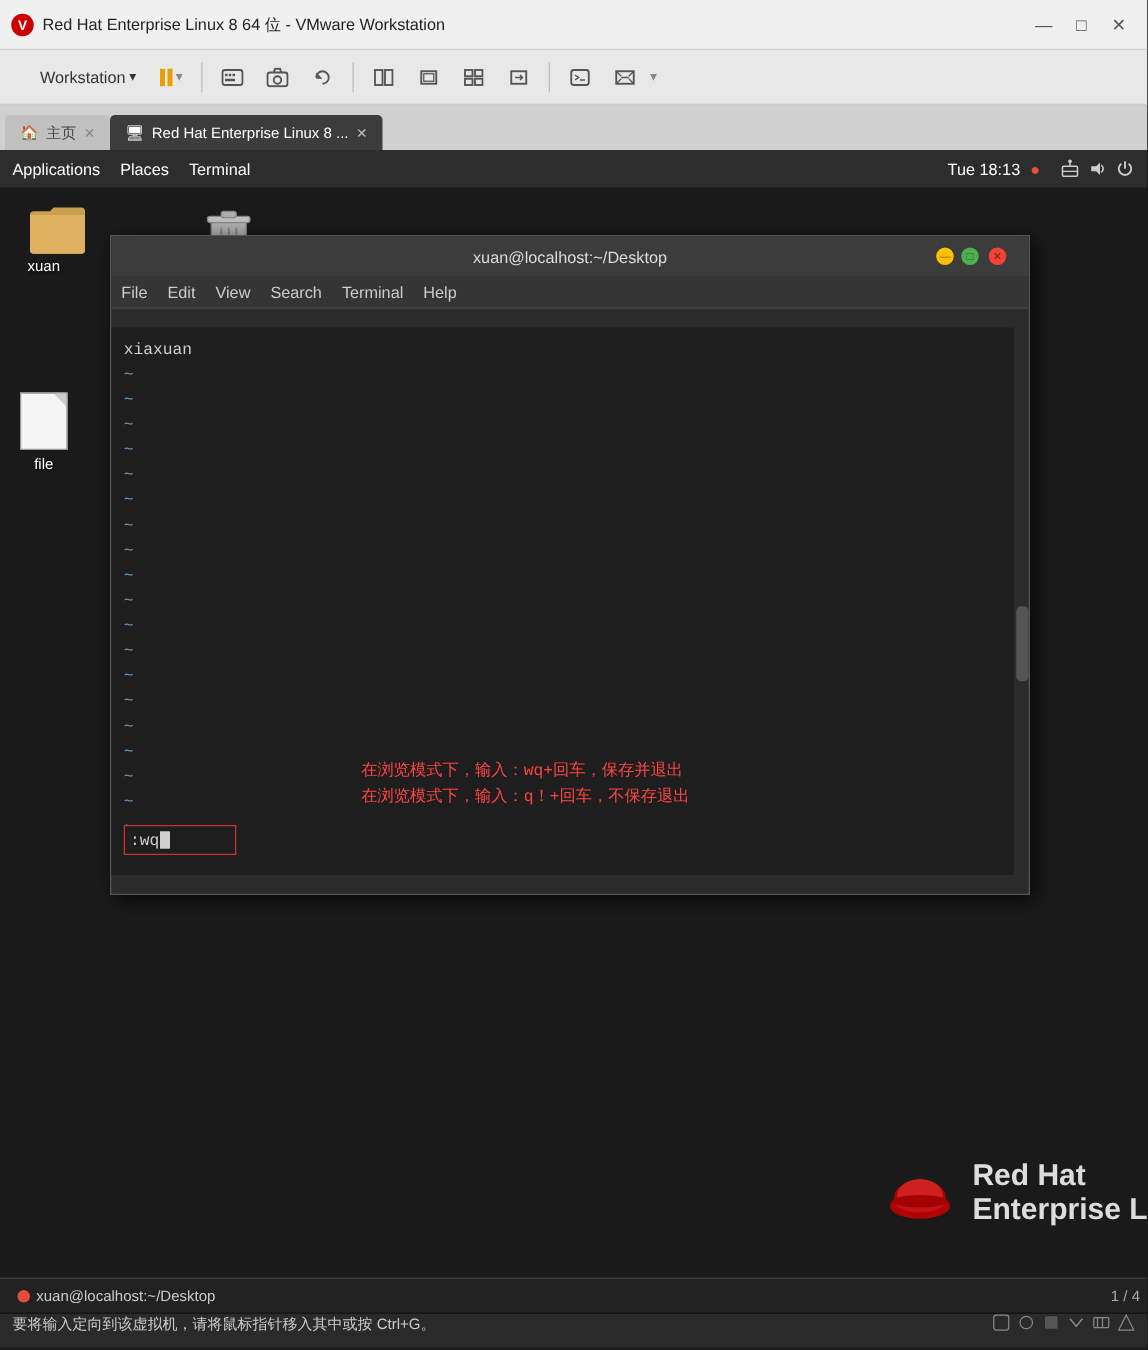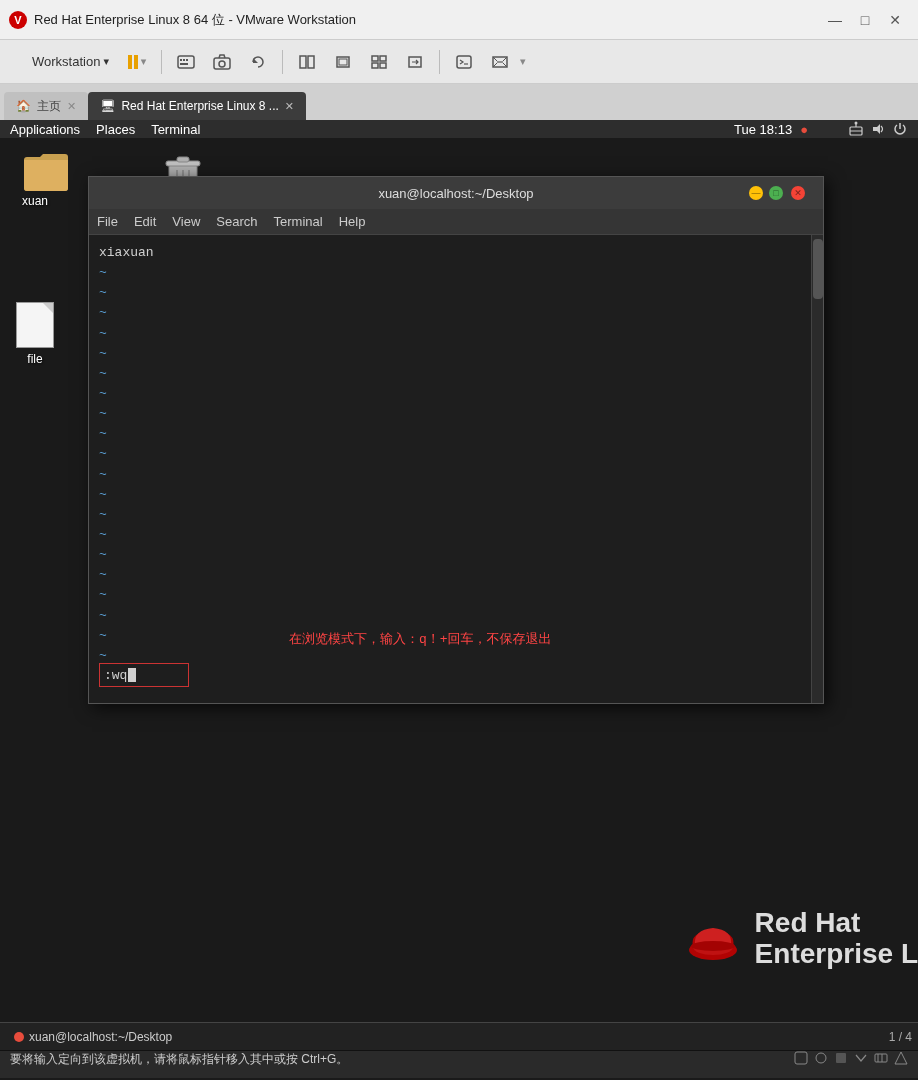--- a/index.html
+++ b/index.html
@@ -129,28 +129,28 @@
       width: 100%;
       height: calc(1080px - 40px - 44px - 36px - 30px - 28px);
       background: #1a1a1a;
       position: relative;
       overflow: hidden;
     }
 
     
     #gnome-topbar {
       width: 100%;
-      height: 18px;
+      height: 30px;
       background: #2d2d2d;
       display: flex;
       align-items: center;
       padding: 0 10px;
       color: #fff;
       font-size: 13px;
-      gap: 32px;
+      gap: 8px;
     }
     #gnome-topbar .app-menu {
       display: flex;
       gap: 16px;
     }
     .gnome-menu-item {
       cursor: pointer;
       font-size: 13px;
       color: #fff;
     }
@@ -347,38 +347,39 @@
       background: #555;
       border-radius: 4px;
       position: absolute;
       top: 4px;
       left: 1px;
     }
     #terminal-body {
       display: flex;
       flex: 1;
       overflow: hidden;
+      align-items: center;
     }
 
     
     #redhat-brand {
       position: absolute;
       bottom: 40px;
       right: 0px;
       display: flex;
       align-items: center;
       gap: 12px;
       opacity: 0.85;
     }
     .rh-hat {
       width: 60px;
       height: 55px;
     }
     .rh-text {
-      font-size: 28px;
+      font-size: 24px;
       font-weight: bold;
       color: #fff;
       line-height: 1.1;
     }
 
     
     #bottom-taskbar {
       width: 100%;
       height: 28px;
       background: #222;
@@ -645,20 +646,21 @@
             <span class="tilde-line">~</span>
             <span class="tilde-line">~</span>
             <span class="tilde-line">~</span>
             <span class="tilde-line">~</span>
             <span class="tilde-line">~</span>
             <span class="tilde-line">~</span>
             <span class="tilde-line">~</span>
           </div>
           
           <div class="red-hint">
+            <div>在浏览模式下，输入：wq+回车，保存并退出</div>
             <div>在浏览模式下，输入：q！+回车，不保存退出</div>
           </div>
           
           <div class="cmd-input-box">
             <span>:wq</span>
             <span style="display:inline-block;width:8px;height:14px;background:#d0d0d0;margin-left:1px;vertical-align:middle;"></span>
           </div>
         </div>
         <div class="terminal-scrollbar">
           <div class="scrollbar-thumb"></div>

